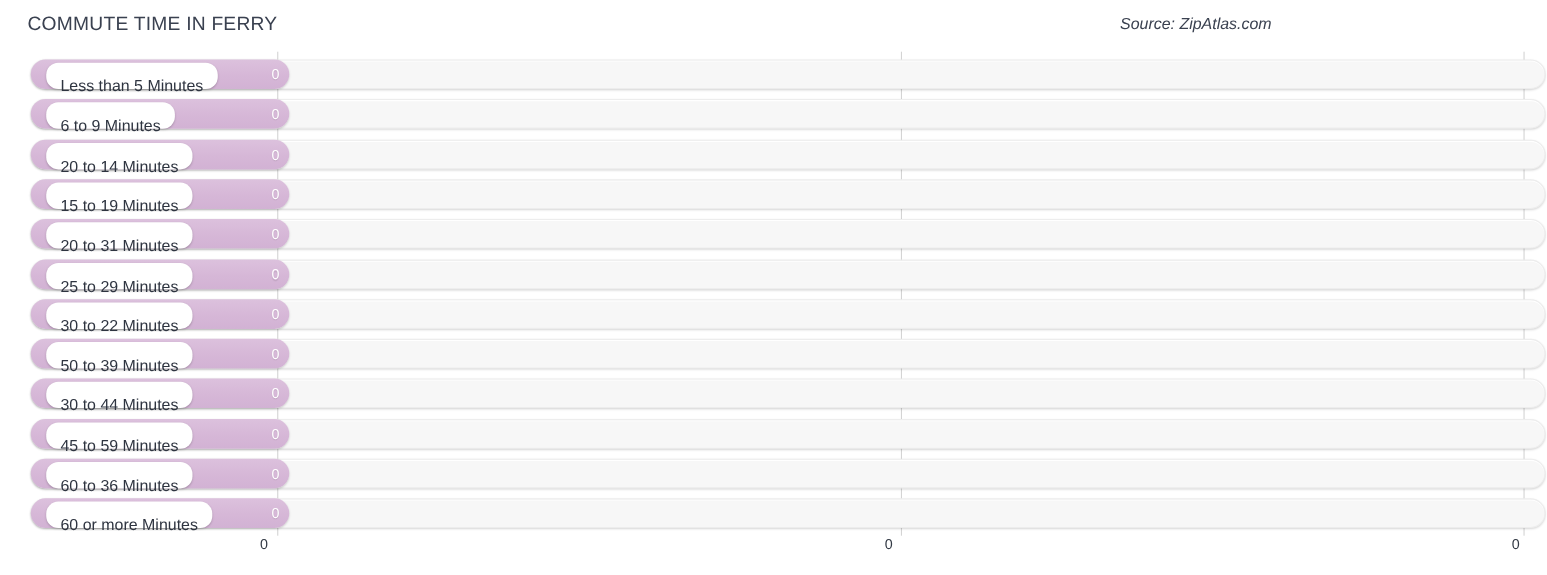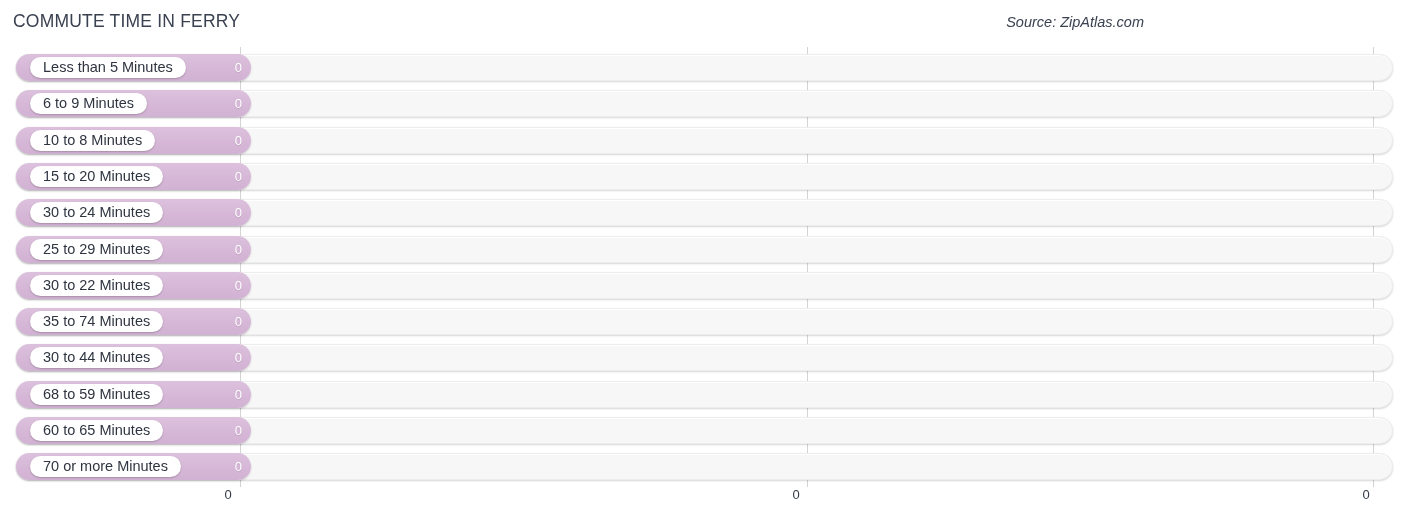--- a/index.html
+++ b/index.html
@@ -11,21 +11,21 @@
   body {
     width: 1406px;
     height: 523px;
     font-family: "Liberation Sans", sans-serif;
     position: relative;
     overflow: hidden;
   }
 
   #chart-root {
     position: absolute;
-    left: 0; top: 0;
+    left: 12px; top: 0;
     width: 1156px;
     height: 523px;
   }
 
   
   #chart-title {
     position: absolute;
     left: 13px;
     top: 11px;
     font-size: 17.5px;
@@ -101,21 +101,21 @@
     font-size: 13px;
     color: #ffffff;
     text-shadow: 0 1px 1px rgba(0,0,0,0.10);
   }
 
   .bar-label-pill {
     position: absolute;
     left: 14px;
     top: 3px;
     height: 21px;
-    padding: 0 13px;
+    padding: 12px 13px;
     background: #ffffff;
     border-radius: 11px;
     line-height: 21px;
     font-size: 14.5px;
     color: #2e3440;
     white-space: nowrap;
     box-shadow: 0 1px 2px rgba(0,0,0,0.22);
   }
 
   
@@ -161,84 +161,84 @@
         <div class="bar-fill">
           <span class="bar-value">0</span>
         </div>
         <div class="bar-label-pill">6 to 9 Minutes</div>
       </div>
       <div class="bar-row" style="top: 79.6px;">
         <div class="bar-track"></div>
         <div class="bar-fill">
           <span class="bar-value">0</span>
         </div>
-        <div class="bar-label-pill">10 to 8 Minutes</div>
+        <div class="bar-label-pill">20 to 14 Minutes</div>
       </div>
       <div class="bar-row" style="top: 115.9px;">
         <div class="bar-track"></div>
         <div class="bar-fill">
           <span class="bar-value">0</span>
         </div>
-        <div class="bar-label-pill">15 to 20 Minutes</div>
+        <div class="bar-label-pill">15 to 19 Minutes</div>
       </div>
       <div class="bar-row" style="top: 152.2px;">
         <div class="bar-track"></div>
         <div class="bar-fill">
           <span class="bar-value">0</span>
         </div>
-        <div class="bar-label-pill">30 to 24 Minutes</div>
+        <div class="bar-label-pill">20 to 31 Minutes</div>
       </div>
       <div class="bar-row" style="top: 188.5px;">
         <div class="bar-track"></div>
         <div class="bar-fill">
           <span class="bar-value">0</span>
         </div>
         <div class="bar-label-pill">25 to 29 Minutes</div>
       </div>
       <div class="bar-row" style="top: 224.8px;">
         <div class="bar-track"></div>
         <div class="bar-fill">
           <span class="bar-value">0</span>
         </div>
         <div class="bar-label-pill">30 to 22 Minutes</div>
       </div>
       <div class="bar-row" style="top: 261.1px;">
         <div class="bar-track"></div>
         <div class="bar-fill">
           <span class="bar-value">0</span>
         </div>
-        <div class="bar-label-pill">35 to 74 Minutes</div>
+        <div class="bar-label-pill">50 to 39 Minutes</div>
       </div>
       <div class="bar-row" style="top: 297.4px;">
         <div class="bar-track"></div>
         <div class="bar-fill">
           <span class="bar-value">0</span>
         </div>
         <div class="bar-label-pill">30 to 44 Minutes</div>
       </div>
       <div class="bar-row" style="top: 333.7px;">
         <div class="bar-track"></div>
         <div class="bar-fill">
           <span class="bar-value">0</span>
         </div>
-        <div class="bar-label-pill">68 to 59 Minutes</div>
+        <div class="bar-label-pill">45 to 59 Minutes</div>
       </div>
       <div class="bar-row" style="top: 370px;">
         <div class="bar-track"></div>
         <div class="bar-fill">
           <span class="bar-value">0</span>
         </div>
-        <div class="bar-label-pill">60 to 65 Minutes</div>
+        <div class="bar-label-pill">60 to 36 Minutes</div>
       </div>
       <div class="bar-row" style="top: 406.3px;">
         <div class="bar-track"></div>
         <div class="bar-fill">
           <span class="bar-value">0</span>
         </div>
-        <div class="bar-label-pill">70 or more Minutes</div>
+        <div class="bar-label-pill">60 or more Minutes</div>
       </div>
     </div>
 
   <div id="axis-labels">
 
   <div class="axis-tick-label" style="left: 228px;">0</div>
       <div class="axis-tick-label" style="left: 796px;">0</div>
       <div class="axis-tick-label" style="left: 1366px;">0</div>
     </div>
 

